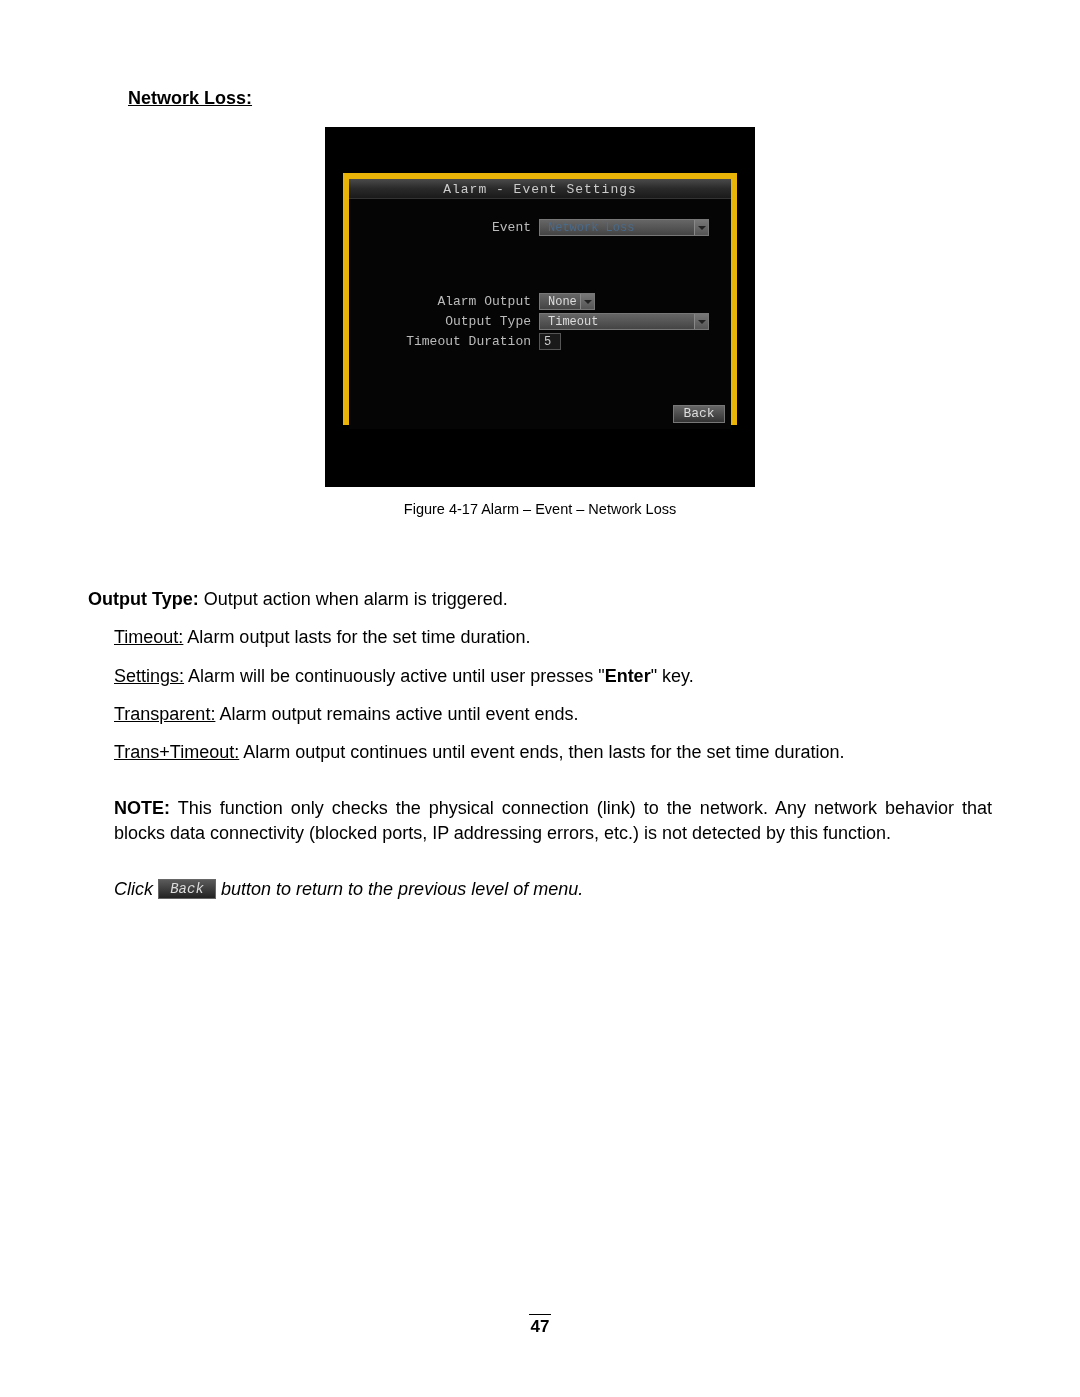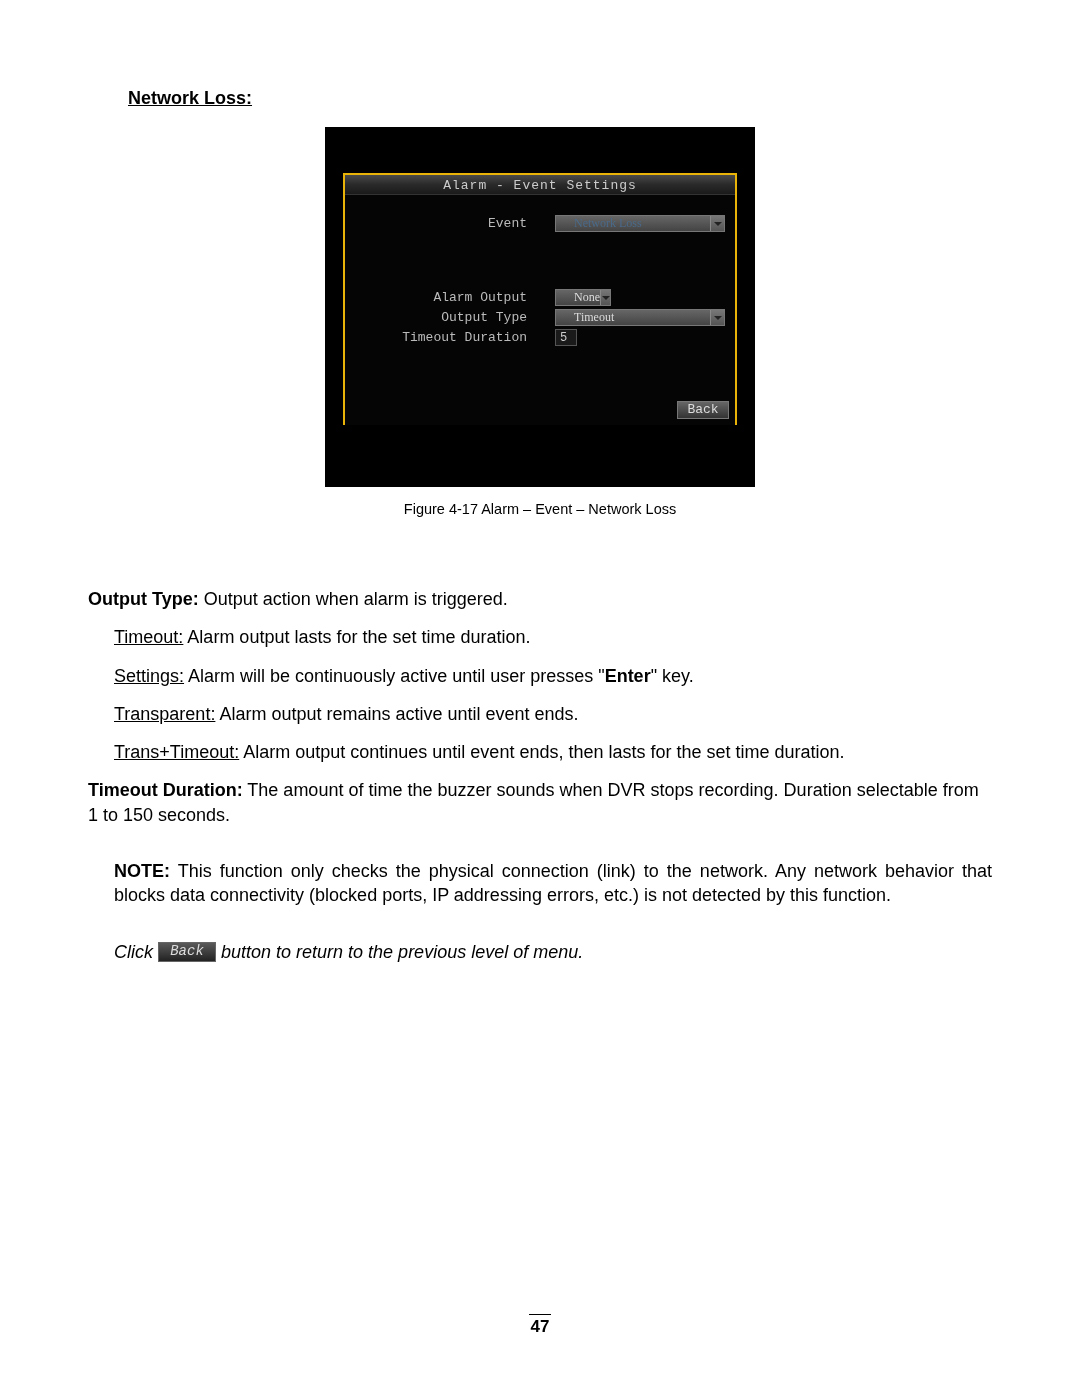--- a/index.html
+++ b/index.html
@@ -33,21 +33,21 @@
       background: #000;
       position: relative;
       text-align: left;
     }
     .dvr-panel {
       position: absolute;
       left: 18px;
       top: 46px;
       width: 394px;
       height: 252px;
-      border: 2px solid #eab308;
+      border: 6px solid #eab308;
     }
     .dvr-titlebar {
       background: linear-gradient(to bottom, #4a4a4a 0%, #2a2a2a 50%, #1a1a1a 100%);
       height: 20px;
       text-align: center;
       border-bottom: 1px solid #333;
     }
     .dvr-titlebar span {
       color: #ccc;
       font-family: "Courier New", monospace;
@@ -57,42 +57,41 @@
     }
     .dvr-body {
       position: relative;
       height: 230px;
       background: #050505;
     }
     .dvr-row {
       position: absolute;
       display: flex;
       align-items: center;
-      gap: 20px;
     }
     .dvr-label {
       color: #bbb;
       font-family: "Courier New", monospace;
       font-size: 13px;
       text-align: right;
       padding-right: 8px;
     }
     .dvr-select {
       background: linear-gradient(to bottom, #666, #444);
       border: 1px solid #777;
       height: 17px;
       display: flex;
       align-items: center;
       position: relative;
     }
     .dvr-select-text {
       color: #ddd;
-      font-family: Liberation Serif, serif;
+      font-family: Liberation Mono, monospace;
       font-size: 12px;
-      padding-left: 18px;
+      padding-left: 8px;
       flex: 1;
     }
     .dvr-select-text.blue { color: #4a6a8a; }
     .dvr-arrow {
       width: 14px;
       height: 15px;
       background: linear-gradient(to bottom, #777, #555);
       border-left: 1px solid #888;
       display: flex;
       align-items: center;
@@ -253,23 +252,20 @@
   </div>
 
   <div class="body-text indent">
     <span class="u">Transparent:</span><span> Alarm output remains active until event ends.</span>
   </div>
 
   <div class="body-text indent">
     <span class="u">Trans+Timeout:</span><span> Alarm output continues until event ends, then lasts for the set time duration.</span>
   </div>
 
-  <div class="body-text">
-    <span class="b">Timeout Duration:</span><span> The amount of time the buzzer sounds when DVR stops recording. Duration selectable from 1 to 150 seconds.</span>
-  </div>
 
   <div class="body-text note-block">
     <span class="b">NOTE:</span><span> This function only checks the physical connection (link) to the network. Any network behavior that blocks data connectivity (blocked ports, IP addressing errors, etc.) is not detected by this function.</span>
   </div>
 
   <div class="body-text more-indent">
     <span>Click </span><span class="inline-back">Back</span><span> button to return to the previous level of menu.</span>
   </div>
 </div>
 

